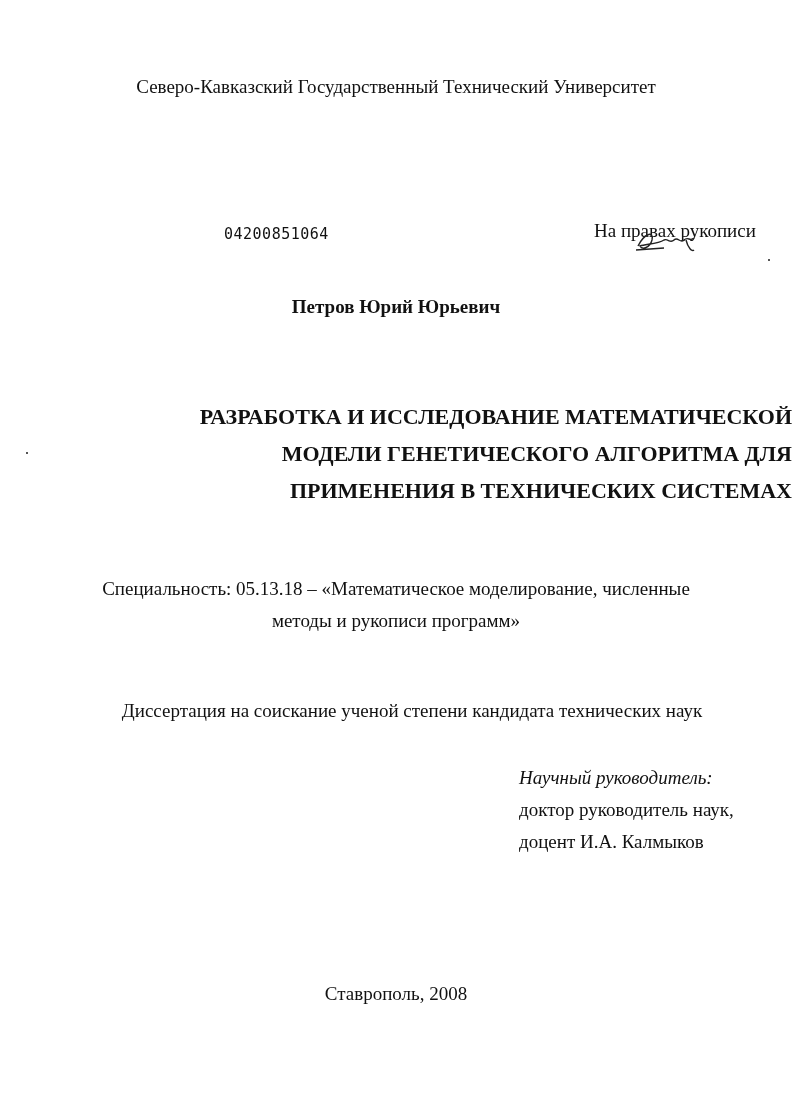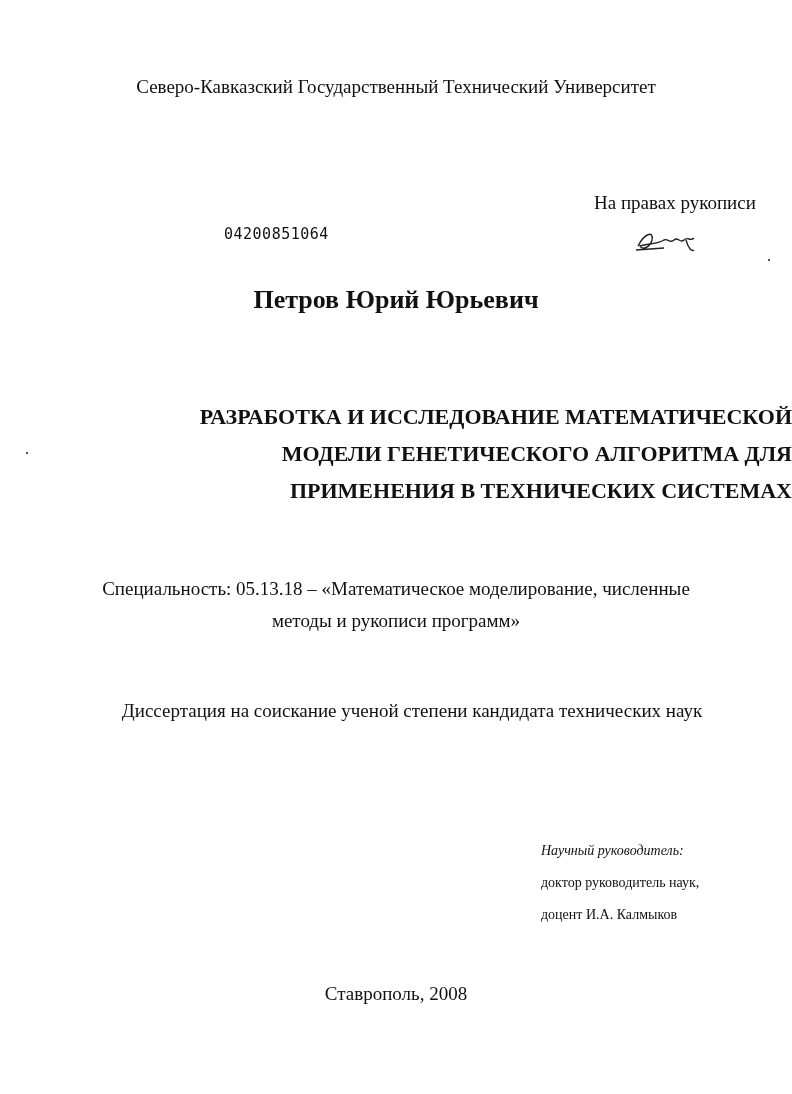--- a/index.html
+++ b/index.html
@@ -2,27 +2,27 @@
 <html><head>
 <meta charset="utf-8">
 <style>
   html, body { margin: 0; padding: 0; background: #ffffff; }
   body { width: 792px; height: 1094px; position: relative; overflow: hidden;
          font-family: "Liberation Serif", serif; color: #111; }
   .abs { position: absolute; }
   .center { left: 0; width: 792px; text-align: center; }
   .university { top: 76px; font-size: 19px; }
   .code { left: 224px; top: 225px; font-family: "DejaVu Sans Mono", monospace; font-size: 15px; letter-spacing: 0.5px; }
-  .rights { left: 594px; top: 192px; font-size: 19px; }
+  .rights { left: 594px; top: 220px; font-size: 19px; }
   .signature { left: 634px; top: 226px; font-family: "Liberation Serif", serif; font-style: italic; font-size: 22px; }
-  .author { top: 285px; font-size: 26px; font-weight: bold; text-align: center; }
+  .author { top: 296px; font-size: 19px; font-weight: bold; text-align: center; }
   .title { top: 398px; font-size: 22px; font-weight: bold; line-height: 37px; text-align: right; }
   .specialty { top: 573px; font-size: 19px; line-height: 32px; }
   .degree { top: 700px; font-size: 19px; margin-left: 16px; }
-  .supervisor { left: 519px; top: 835px; font-size: 14px; line-height: 32px; margin-left: 22px; }
+  .supervisor { left: 519px; top: 762px; font-size: 19px; line-height: 32px; }
   .supervisor .lbl { font-style: italic; }
   .city { top: 983px; font-size: 19px; }
   .speck { width: 2px; height: 2px; background: #555; }
 </style>
 </head>
 <body>
 
 <div class="abs center university">Северо-Кавказский Государственный Технический Университет</div>
 
 <div class="abs code">04200851064</div>

